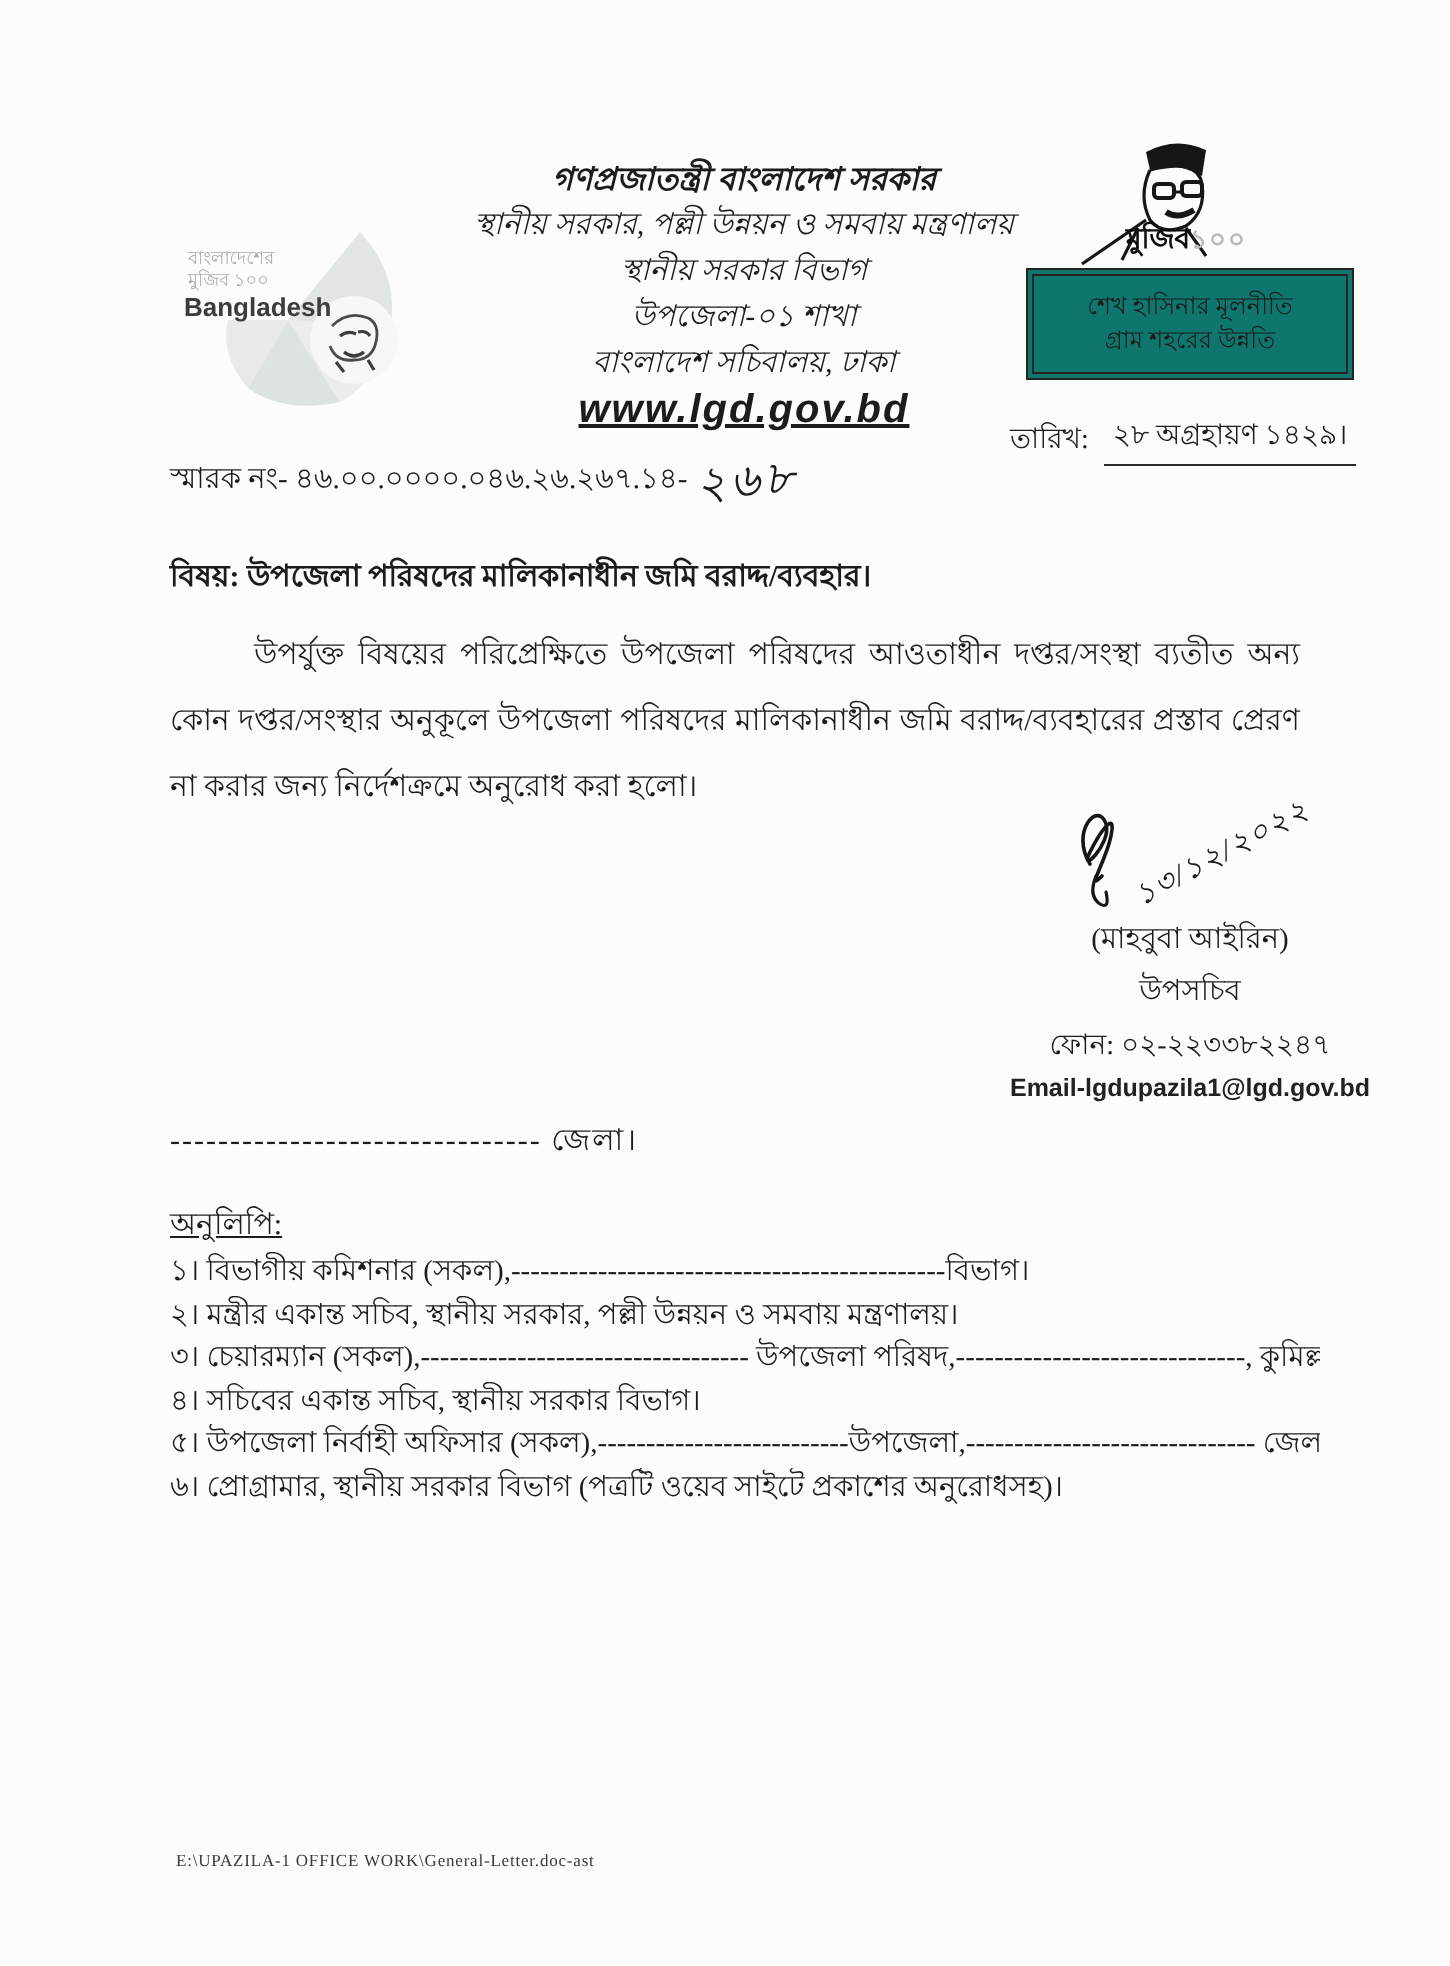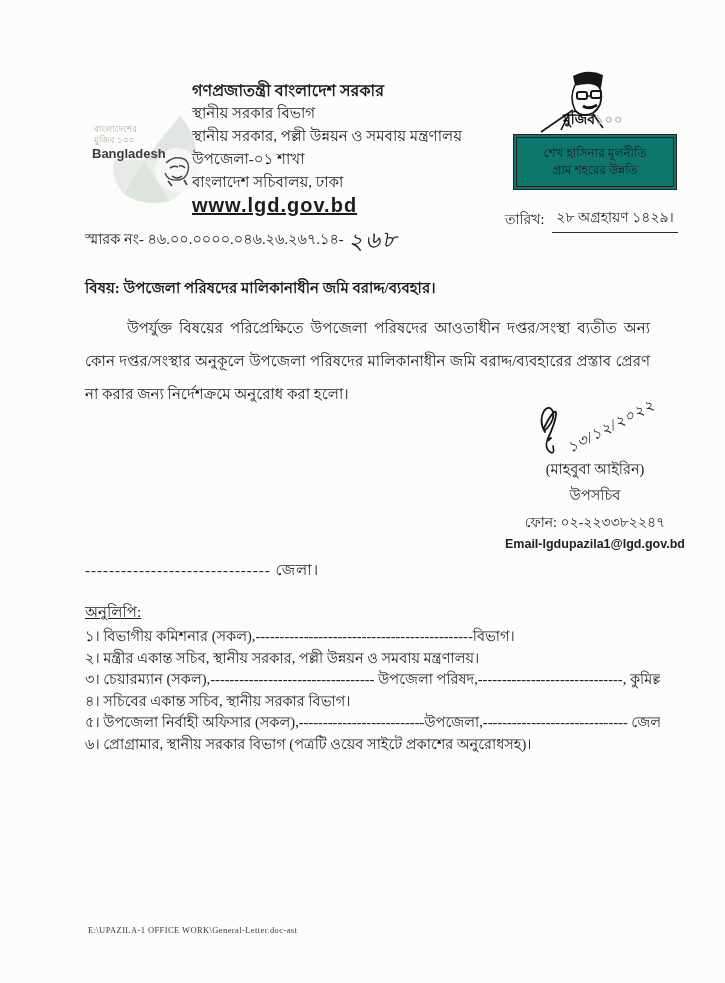--- a/index.html
+++ b/index.html
@@ -3,21 +3,21 @@
 <meta charset="utf-8">
 <style>
   html,body{margin:0;padding:0;background:#e9e9e9;}
   .page{
     position:relative;width:725px;height:983px;margin:0 auto;
     background:#fcfcfa;
     font-family:"Liberation Serif", serif;
     color:#1c1c1c;overflow:hidden;
   }
   
-  .header{position:absolute;left:192px;top:80px;width:360px;line-height:21px;}
+  .header{position:absolute;left:192px;top:80px;width:360px;text-align:center;line-height:21px;font-style:italic;}
   .header .l1{font-size:16px;font-weight:bold;margin-bottom:2px;}
   .header .l{font-size:15px;margin-bottom:2px;}
   .header .site{font-size:20px;font-weight:bold;text-decoration:underline;letter-spacing:1px;margin-top:2px;font-family:"Liberation Sans",sans-serif;}
   
   .left-logo{position:absolute;left:82px;top:108px;width:125px;height:100px;}
   .left-logo svg{position:absolute;left:0;top:0;}
   .left-logo .faint{position:absolute;left:12px;top:16px;font-size:9px;line-height:11px;color:#a7b0a7;}
   .left-logo .bd{position:absolute;left:10px;top:38px;font-size:13px;font-weight:bold;color:#3c3c3c;font-family:"Liberation Sans",sans-serif;}
   
   .right-logo{position:absolute;left:505px;top:66px;width:180px;height:135px;}
@@ -74,22 +74,22 @@
     </svg>
     <div class="faint">
       <div>বাংলাদেশের</div>
       <div>মুজিব ১০০</div>
     </div>
     <div class="bd">Bangladesh</div>
   </div>
 
   <div class="header">
     <div class="l1">গণপ্রজাতন্ত্রী বাংলাদেশ সরকার</div>
+    <div class="l">স্থানীয় সরকার, পল্লী উন্নয়ন ও সমবায় মন্ত্রণালয়</div>
     <div class="l">স্থানীয় সরকার বিভাগ</div>
-    <div class="l">স্থানীয় সরকার, পল্লী উন্নয়ন ও সমবায় মন্ত্রণালয়</div>
     <div class="l">উপজেলা-০১ শাখা</div>
     <div class="l">বাংলাদেশ সচিবালয়, ঢাকা</div>
     <div class="site">www.lgd.gov.bd</div>
   </div>
 
   <div class="right-logo">
     <svg width="110" height="70" viewBox="0 0 110 70">
       <path d="M40,10 Q55,2 70,9 L68,22 Q54,14 42,19 Z" fill="#161616"></path>
       <path d="M42,19 Q66,13 68,26 Q70,40 60,47 Q48,52 42,44 Q36,32 42,19" fill="none" stroke="#161616" stroke-width="1.6"></path>
       <rect x="44" y="26" width="10" height="7" rx="2" fill="none" stroke="#161616" stroke-width="2"></rect>

